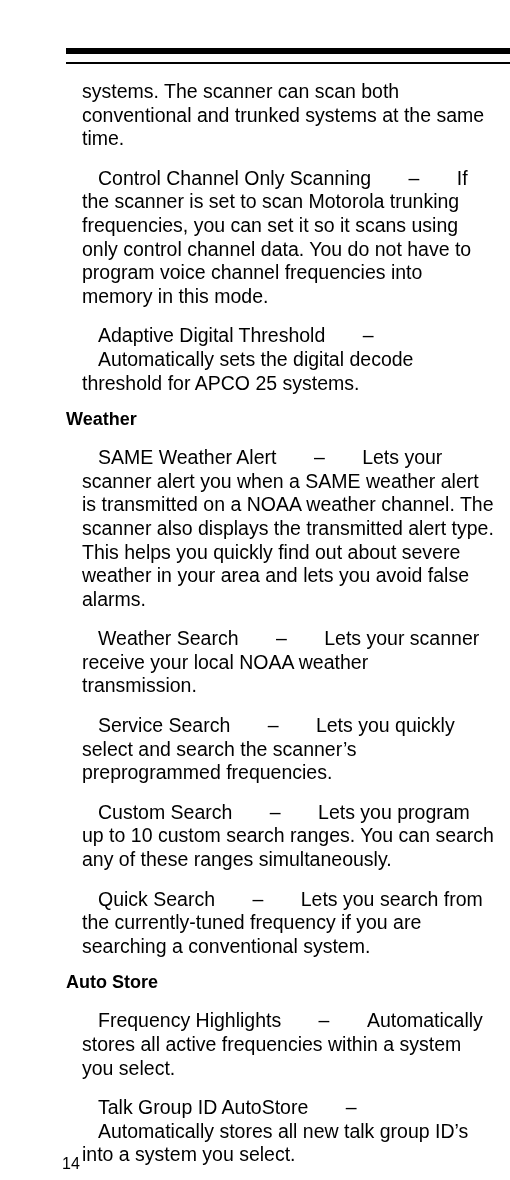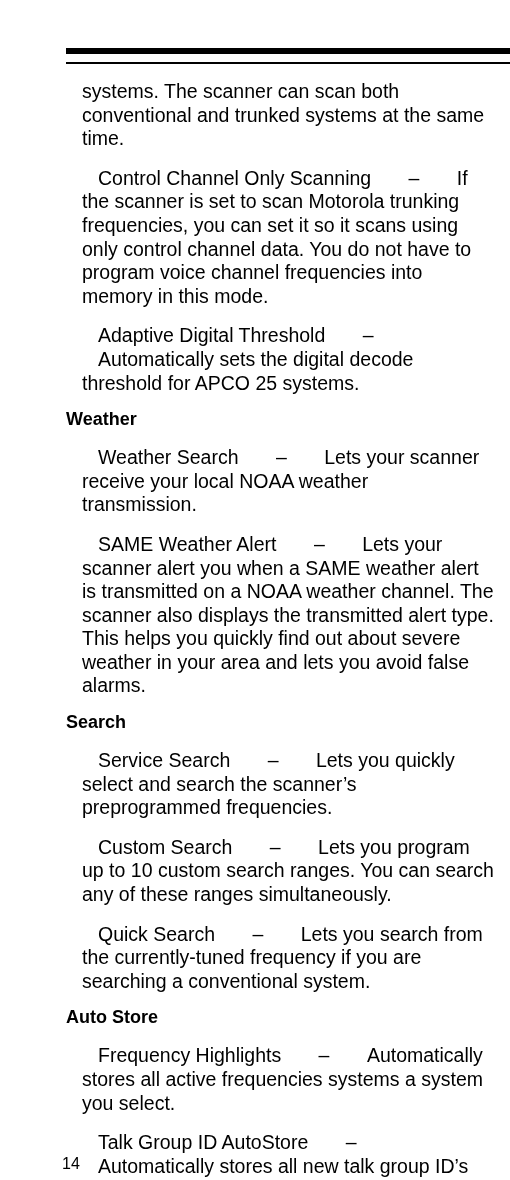--- a/index.html
+++ b/index.html
@@ -66,46 +66,45 @@
     <span class="feature-term">Control Channel Only Scanning</span><span> – </span><span>If the scanner is set to scan Motorola trunking frequencies, you can set it so it scans using only control channel data. You do not have to program voice channel frequencies into memory in this mode.</span>
   </p>
 
   <p class="body-text">
     <span class="feature-term">Adaptive Digital Threshold</span><span> – </span><span>Automatically sets the digital decode threshold for APCO 25 systems.</span>
   </p>
 
   <h2 class="section-head">Weather</h2>
 
   <p class="body-text">
+    <span class="feature-term">SAME Weather Alert</span><span> – </span><span>Lets your scanner alert you when a SAME weather alert is transmitted on a NOAA weather channel. The scanner also displays the transmitted alert type. This helps you quickly find out about severe weather in your area and lets you avoid false alarms.</span>
+  </p>
+
+  <p class="body-text">
     <span class="feature-term">Weather Search</span><span> – </span><span>Lets your scanner receive your local NOAA weather transmission.</span>
   </p>
 
-  <p class="body-text">
-    <span class="feature-term">SAME Weather Alert</span><span> – </span><span>Lets your scanner alert you when a SAME weather alert is transmitted on a NOAA weather channel. The scanner also displays the transmitted alert type. This helps you quickly find out about severe weather in your area and lets you avoid false alarms.</span>
-  </p>
-
-  <h2 class="section-head">Search</h2>
 
   <p class="body-text">
     <span class="feature-term">Service Search</span><span> – </span><span>Lets you quickly select and search the scanner’s preprogrammed frequencies.</span>
   </p>
 
   <p class="body-text">
     <span class="feature-term">Custom Search</span><span> – </span><span>Lets you program up to 10 custom search ranges. You can search any of these ranges simultaneously.</span>
   </p>
 
 
   <p class="body-text">
     <span class="feature-term">Quick Search</span><span> – </span><span>Lets you search from the currently-tuned frequency if you are searching a conventional system.</span>
   </p>
 
   <h2 class="section-head">Auto Store</h2>
 
   <p class="body-text">
-    <span class="feature-term">Frequency Highlights</span><span> – </span><span>Automatically stores all active frequencies systems a system you select.</span>
+    <span class="feature-term">Frequency Highlights</span><span> – </span><span>Automatically stores all active frequencies within a system you select.</span>
   </p>
 
   <p class="body-text">
     <span class="feature-term">Talk Group ID AutoStore</span><span> – </span><span>Automatically stores all new talk group ID’s into a system you select.</span>
   </p>
 
   <div class="footer-title">Feature Highlights</div>
 
 </div>
 

